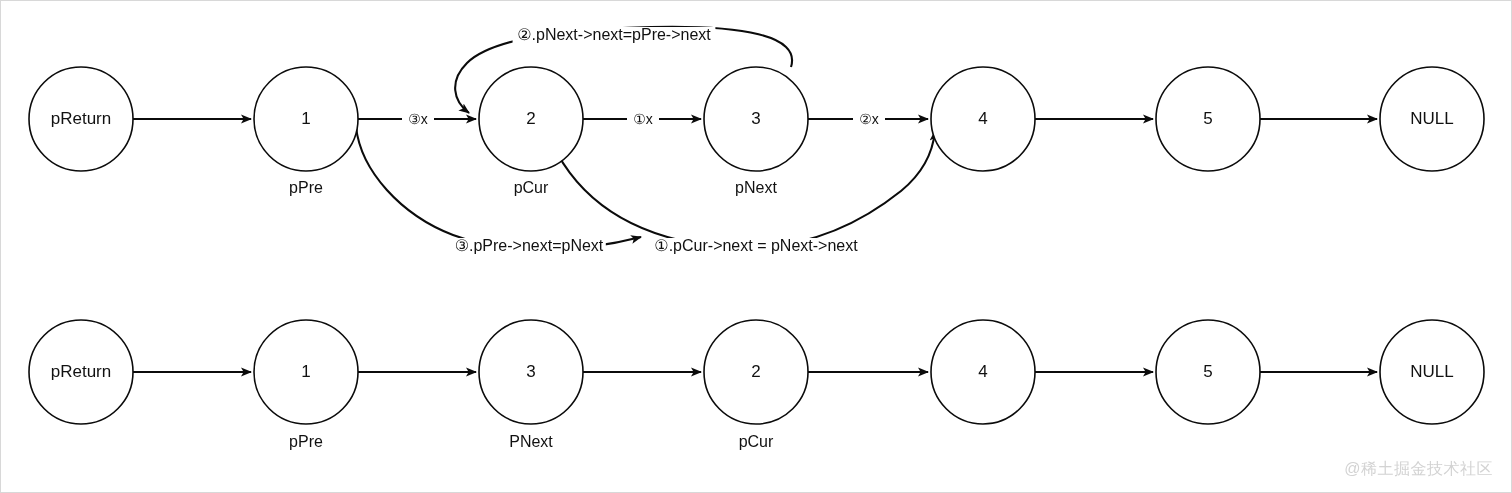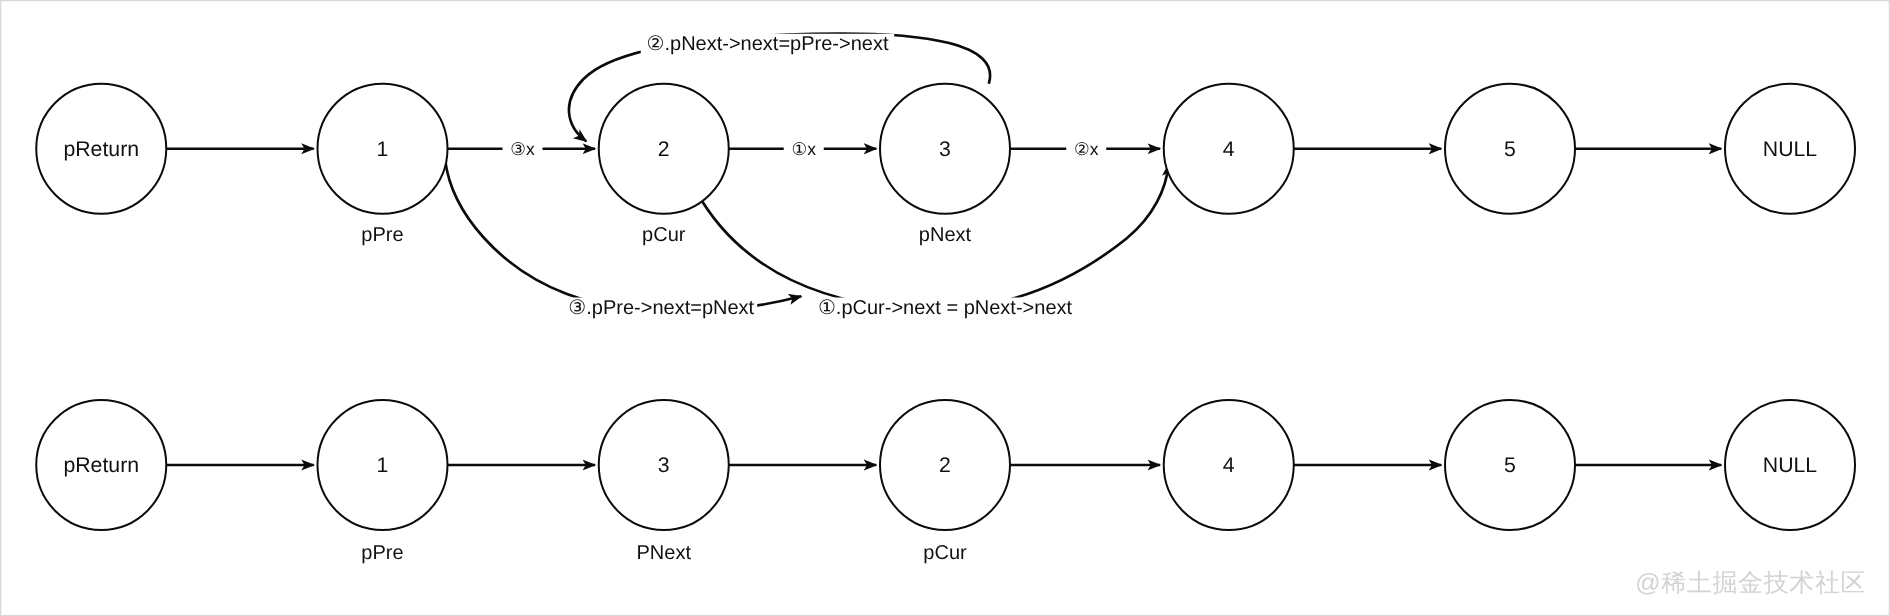--- a/index.html
+++ b/index.html
@@ -70,21 +70,21 @@
     text-anchor: middle;
   }
   .tag-bg {
     fill: #ffffff;
   }
   .watermark {
     position: absolute;
     right: 18px;
     bottom: 12px;
     font-family: "Liberation Sans", sans-serif;
-    font-size: 20px;
+    font-size: 16px;
     color: #d3d3d3;
     letter-spacing: 0.5px;
     user-select: none;
   }
 </style>
 </head>
 <body>
 
 <div id="diagram-root">
 

